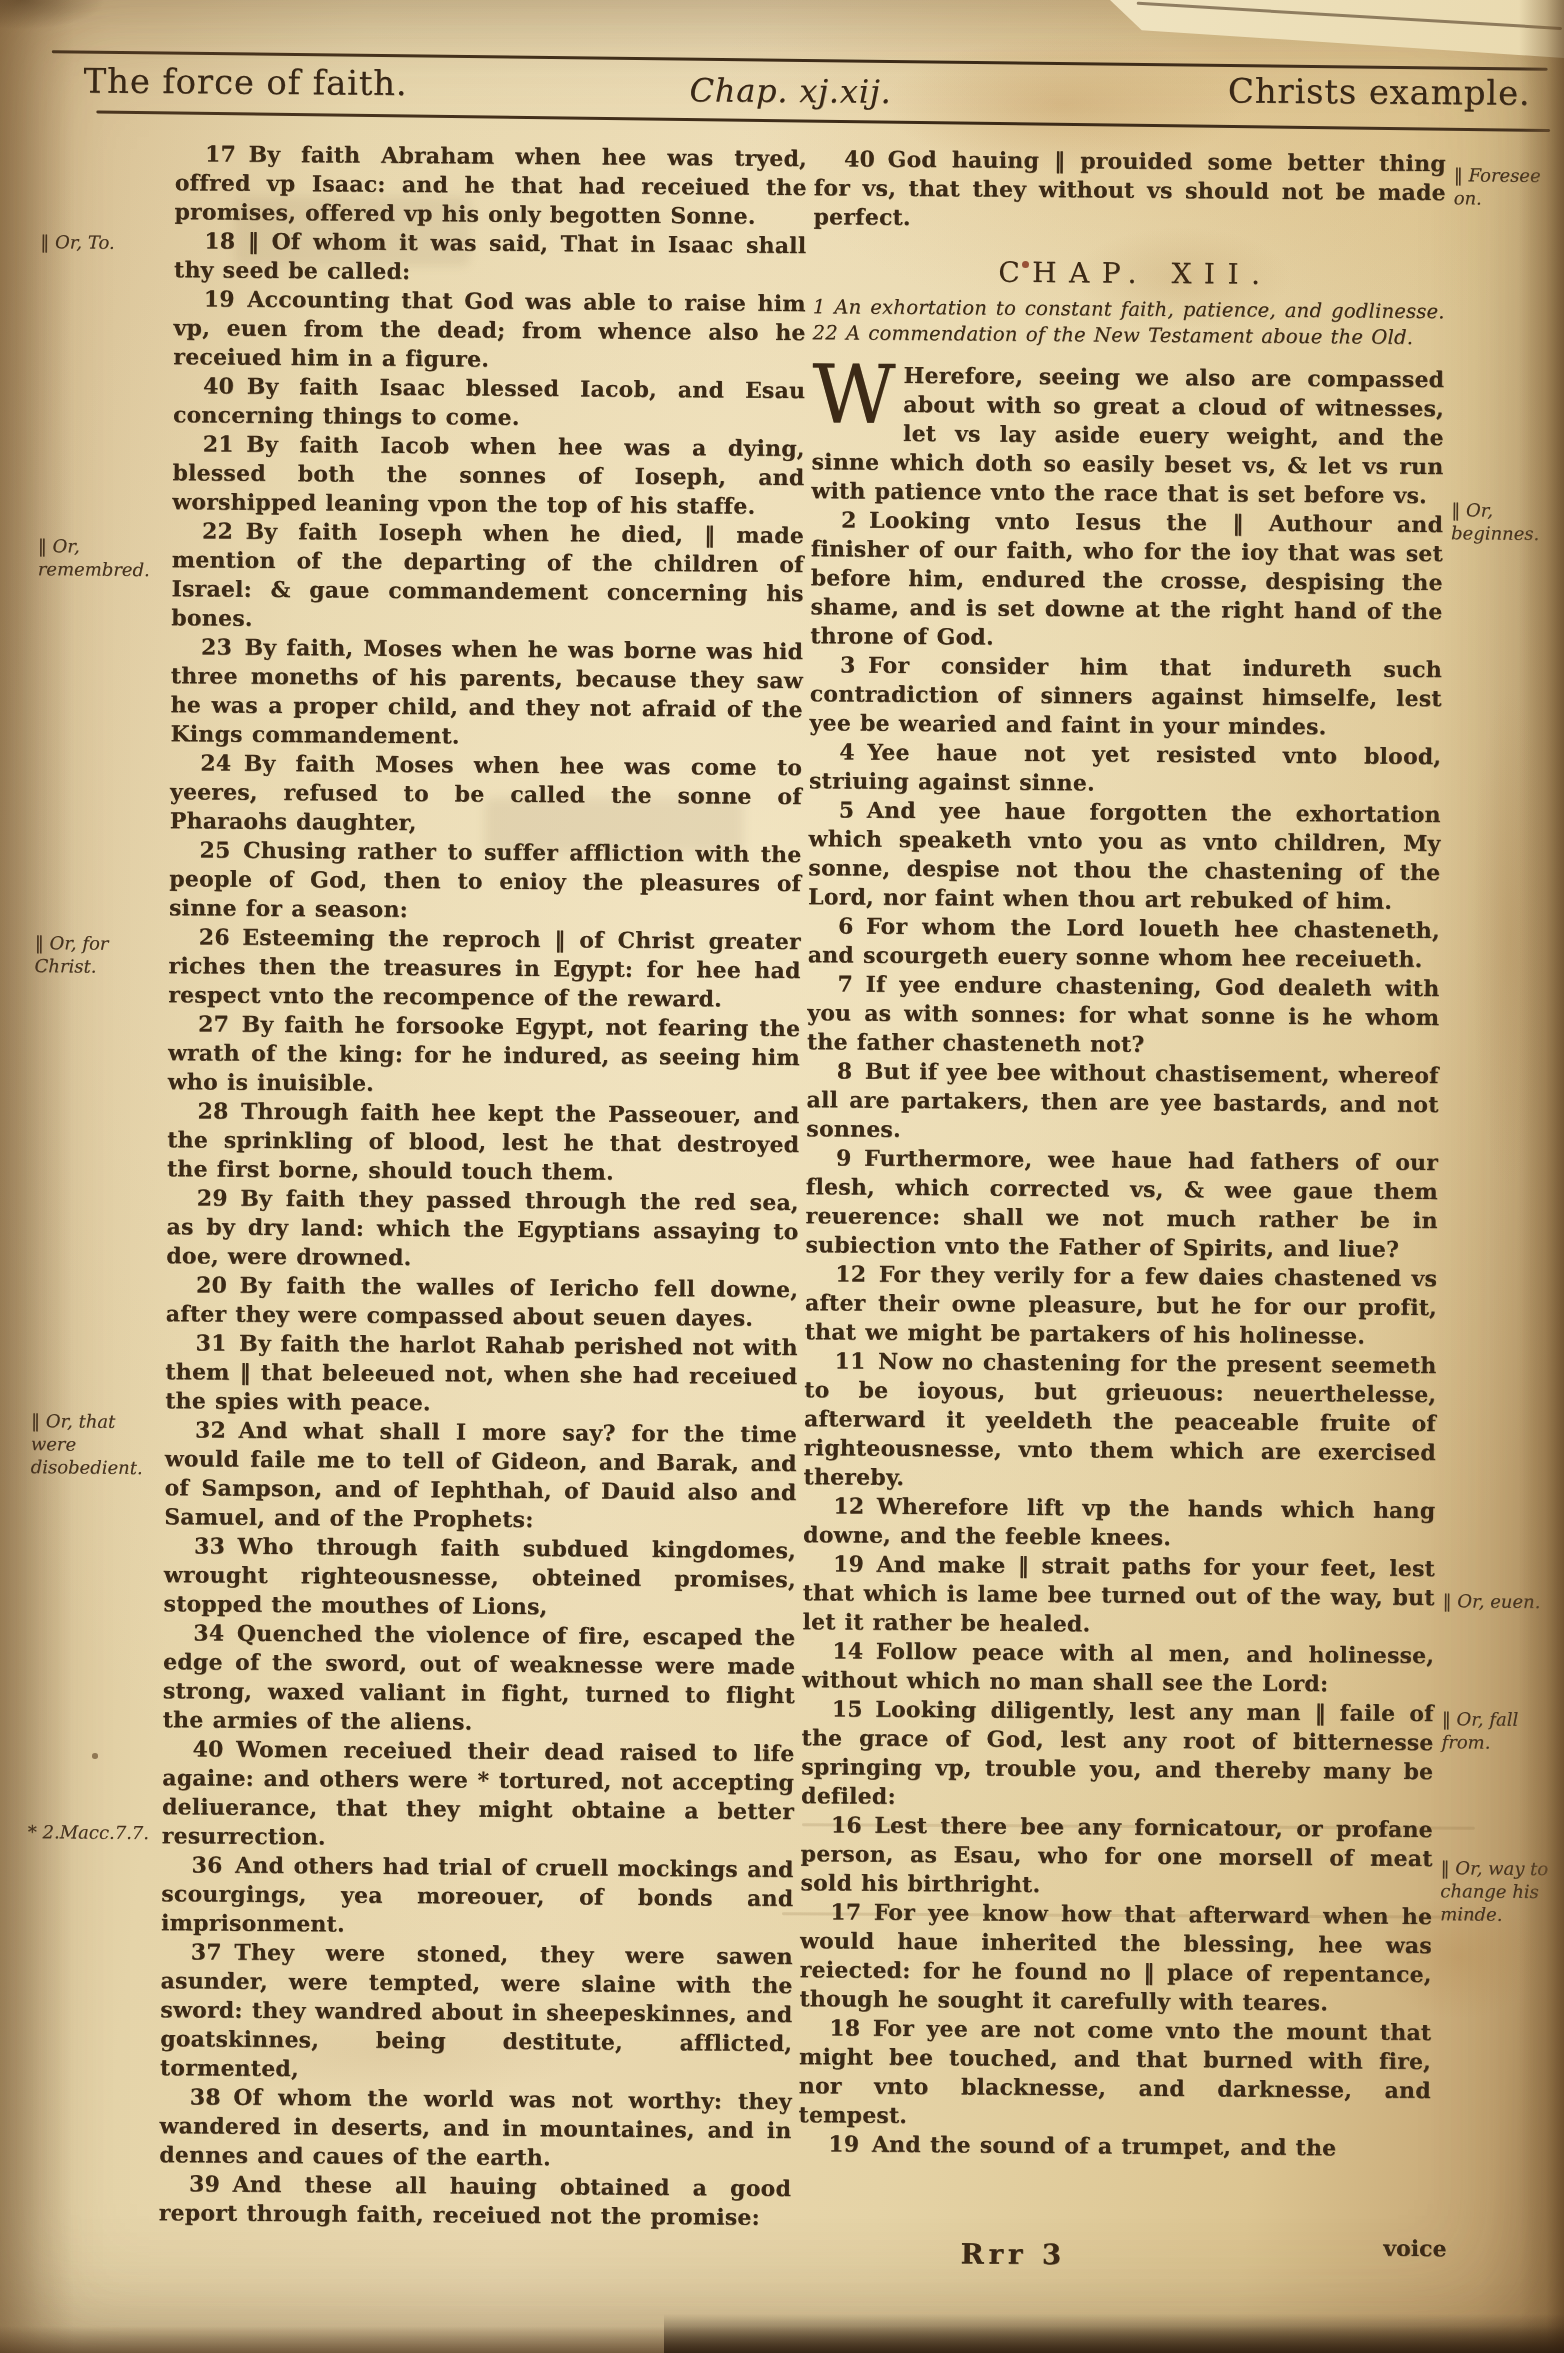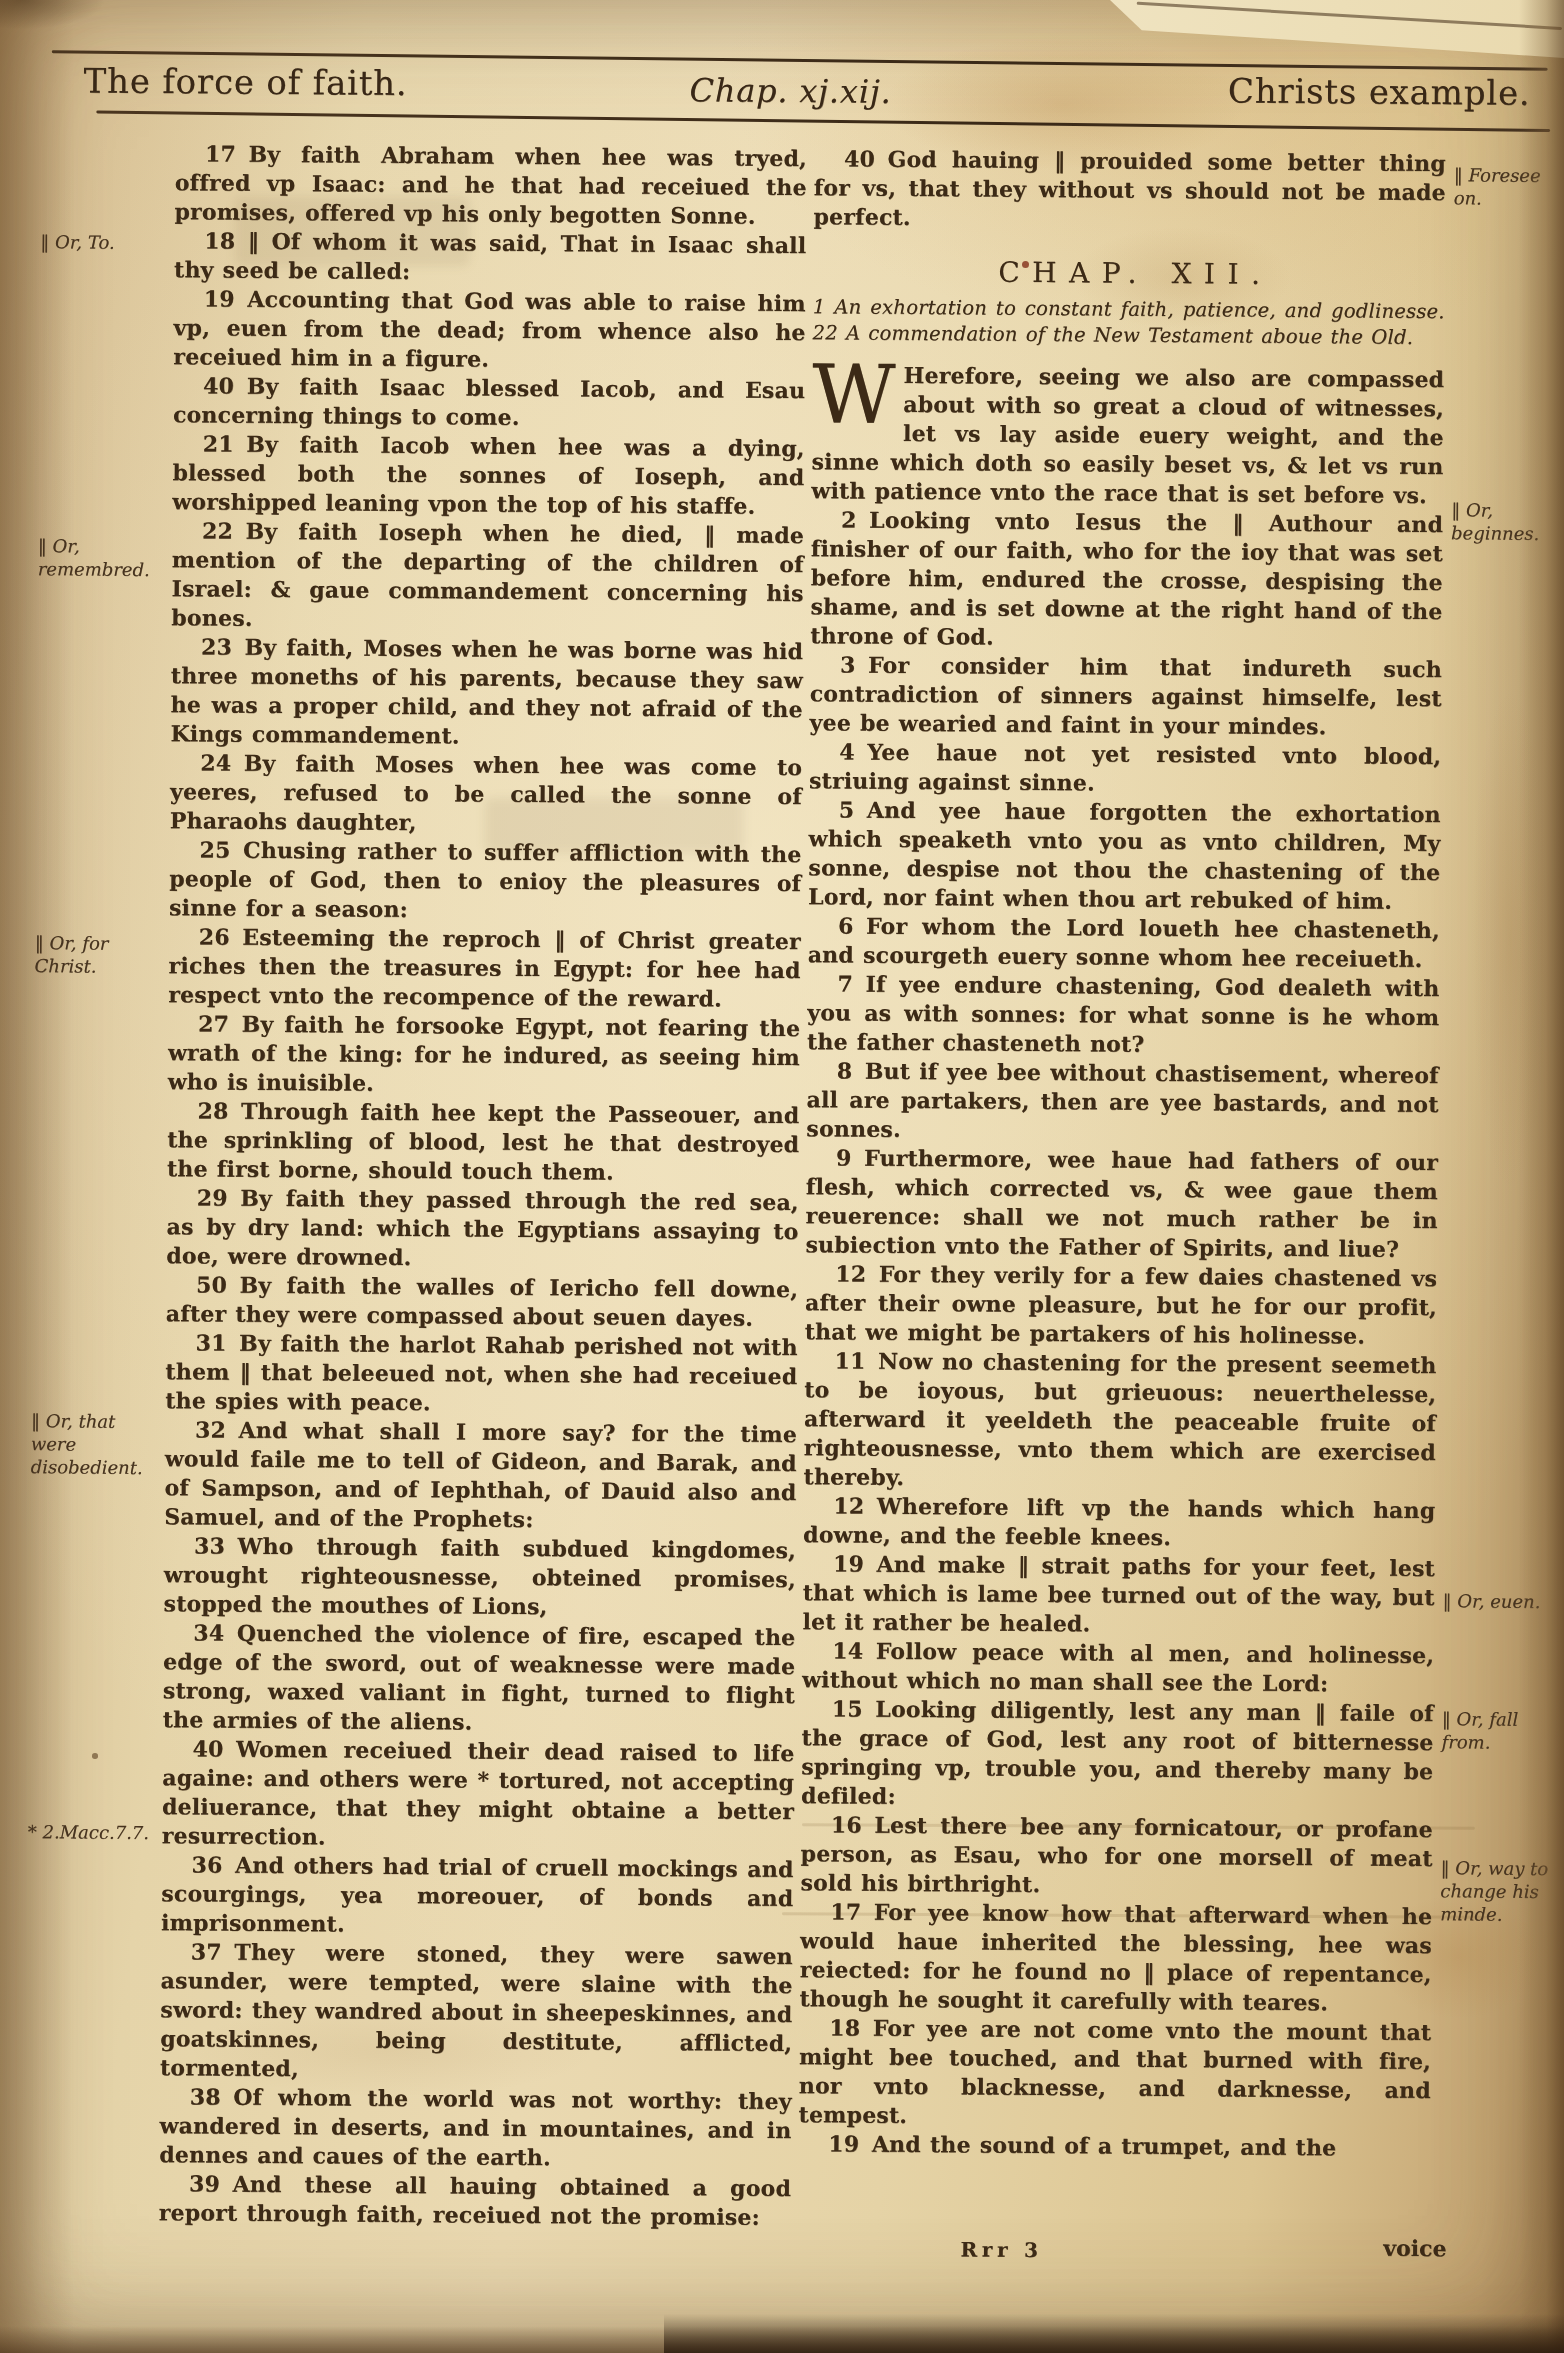--- a/index.html
+++ b/index.html
@@ -85,21 +85,21 @@
   .chap-summary{font-style:italic;font-weight:normal;font-size:19.6px;line-height:26px;
     margin:0 0 14px;text-align:justify;word-spacing:1.6px;}
 
   .margin-note{position:absolute;font-style:italic;font-weight:normal;font-size:18px;
     line-height:23px;color:#46331f;text-shadow:0.2px 0.3px 0.4px rgba(60,40,20,0.45);}
   .mnl{left:33px;width:131px;}
   .mnr{left:1446px;width:117px;}
   .mnl0{top:236px;} .mnl1{top:540px;} .mnl2{top:937px;} .mnl3{top:1415px;} .mnl4{top:1826px;}
   .mnr0{top:158px;} .mnr1{top:493px;} .mnr2{top:1584px;} .mnr3{top:1678px;margin-top:24px;} .mnr4{top:1851px;}
 
-  .sig-mark{position:absolute;left:969px;top:2236px;font-size:20px;font-weight:bold;
+  .sig-mark{position:absolute;left:969px;top:2236px;font-size:28px;font-weight:bold;
     letter-spacing:4.7px;text-shadow:0.3px 0.4px 0.5px rgba(60,40,20,0.5);}
   .catchword{position:absolute;left:1299px;top:2230px;width:156px;text-align:right;
     font-size:22px;font-weight:bold;text-shadow:0.3px 0.4px 0.5px rgba(60,40,20,0.5);}
 </style>
 </head>
 <body>
 
 <div class="page">
 
   <div class="gutter"></div>
@@ -134,21 +134,21 @@
           <p class="verse"><span class="vnum">40</span>By faith Isaac blessed Iacob, and Esau concerning things to come.</p>
           <p class="verse"><span class="vnum">21</span>By faith Iacob when hee was a dying, blessed both the sonnes of Ioseph, and worshipped leaning vpon the top of his staffe.</p>
           <p class="verse"><span class="vnum">22</span>By faith Ioseph when he died, ‖ made mention of the departing of the children of Israel: &amp; gaue commandement concerning his bones.</p>
           <p class="verse"><span class="vnum">23</span>By faith, Moses when he was borne was hid three moneths of his parents, because they saw he was a proper child, and they not afraid of the Kings commandement.</p>
           <p class="verse"><span class="vnum">24</span>By faith Moses when hee was come to yeeres, refused to be called the sonne of Pharaohs daughter,</p>
           <p class="verse"><span class="vnum">25</span>Chusing rather to suffer affliction with the people of God, then to enioy the pleasures of sinne for a season:</p>
           <p class="verse"><span class="vnum">26</span>Esteeming the reproch ‖ of Christ greater riches then the treasures in Egypt: for hee had respect vnto the recompence of the reward.</p>
           <p class="verse"><span class="vnum">27</span>By faith he forsooke Egypt, not fearing the wrath of the king: for he indured, as seeing him who is inuisible.</p>
           <p class="verse"><span class="vnum">28</span>Through faith hee kept the Passeouer, and the sprinkling of blood, lest he that destroyed the first borne, should touch them.</p>
           <p class="verse"><span class="vnum">29</span>By faith they passed through the red sea, as by dry land: which the Egyptians assaying to doe, were drowned.</p>
-          <p class="verse"><span class="vnum">50</span>By faith the walles of Iericho fell downe, after they were compassed about seuen dayes.</p>
+          <p class="verse"><span class="vnum">20</span>By faith the walles of Iericho fell downe, after they were compassed about seuen dayes.</p>
           <p class="verse"><span class="vnum">31</span>By faith the harlot Rahab perished not with them ‖ that beleeued not, when she had receiued the spies with peace.</p>
           <p class="verse"><span class="vnum">32</span>And what shall I more say? for the time would faile me to tell of Gideon, and Barak, and of Sampson, and of Iephthah, of Dauid also and Samuel, and of the Prophets:</p>
           <p class="verse"><span class="vnum">33</span>Who through faith subdued kingdomes, wrought righteousnesse, obteined promises, stopped the mouthes of Lions,</p>
           <p class="verse"><span class="vnum">34</span>Quenched the violence of fire, escaped the edge of the sword, out of weaknesse were made strong, waxed valiant in fight, turned to flight the armies of the aliens.</p>
           <p class="verse"><span class="vnum">40</span>Women receiued their dead raised to life againe: and others were * tortured, not accepting deliuerance, that they might obtaine a better resurrection.</p>
           <p class="verse"><span class="vnum">36</span>And others had trial of cruell mockings and scourgings, yea moreouer, of bonds and imprisonment.</p>
           <p class="verse"><span class="vnum">37</span>They were stoned, they were sawen asunder, were tempted, were slaine with the sword: they wandred about in sheepeskinnes, and goatskinnes, being destitute, afflicted, tormented,</p>
           <p class="verse"><span class="vnum">38</span>Of whom the world was not worthy: they wandered in deserts, and in mountaines, and in dennes and caues of the earth.</p>
           <p class="verse"><span class="vnum">39</span>And these all hauing obtained a good report through faith, receiued not the promise:</p>
         </div>

